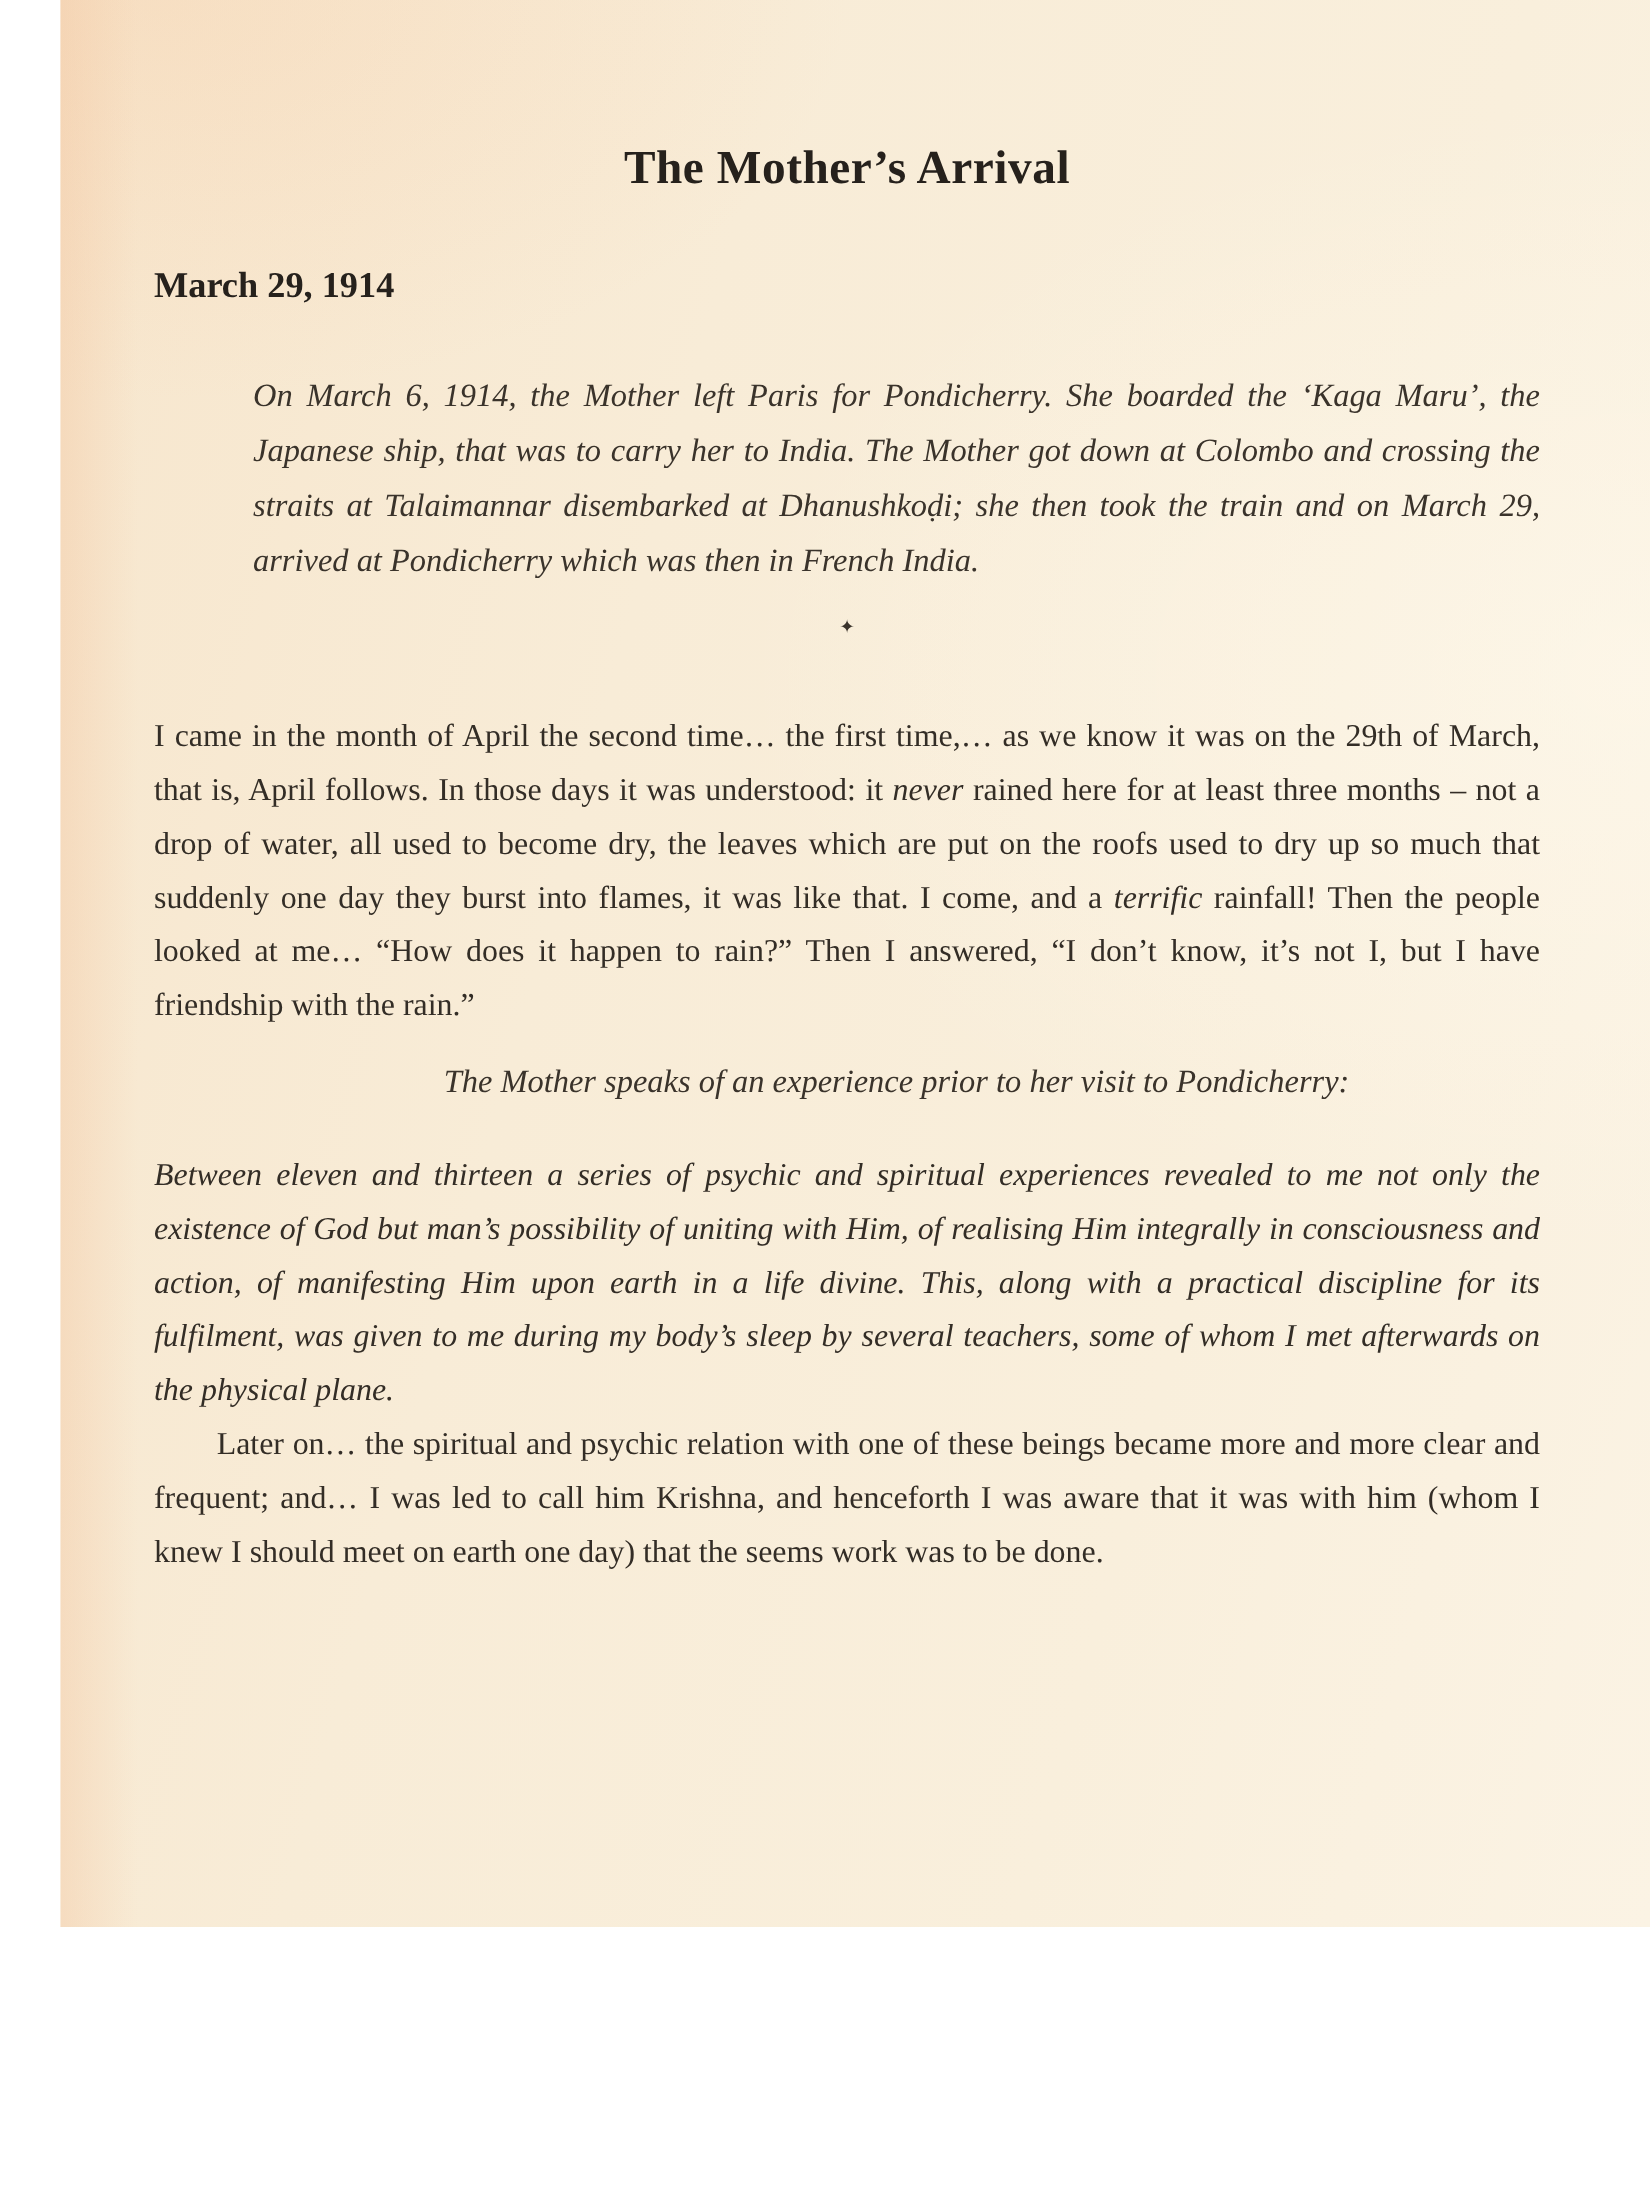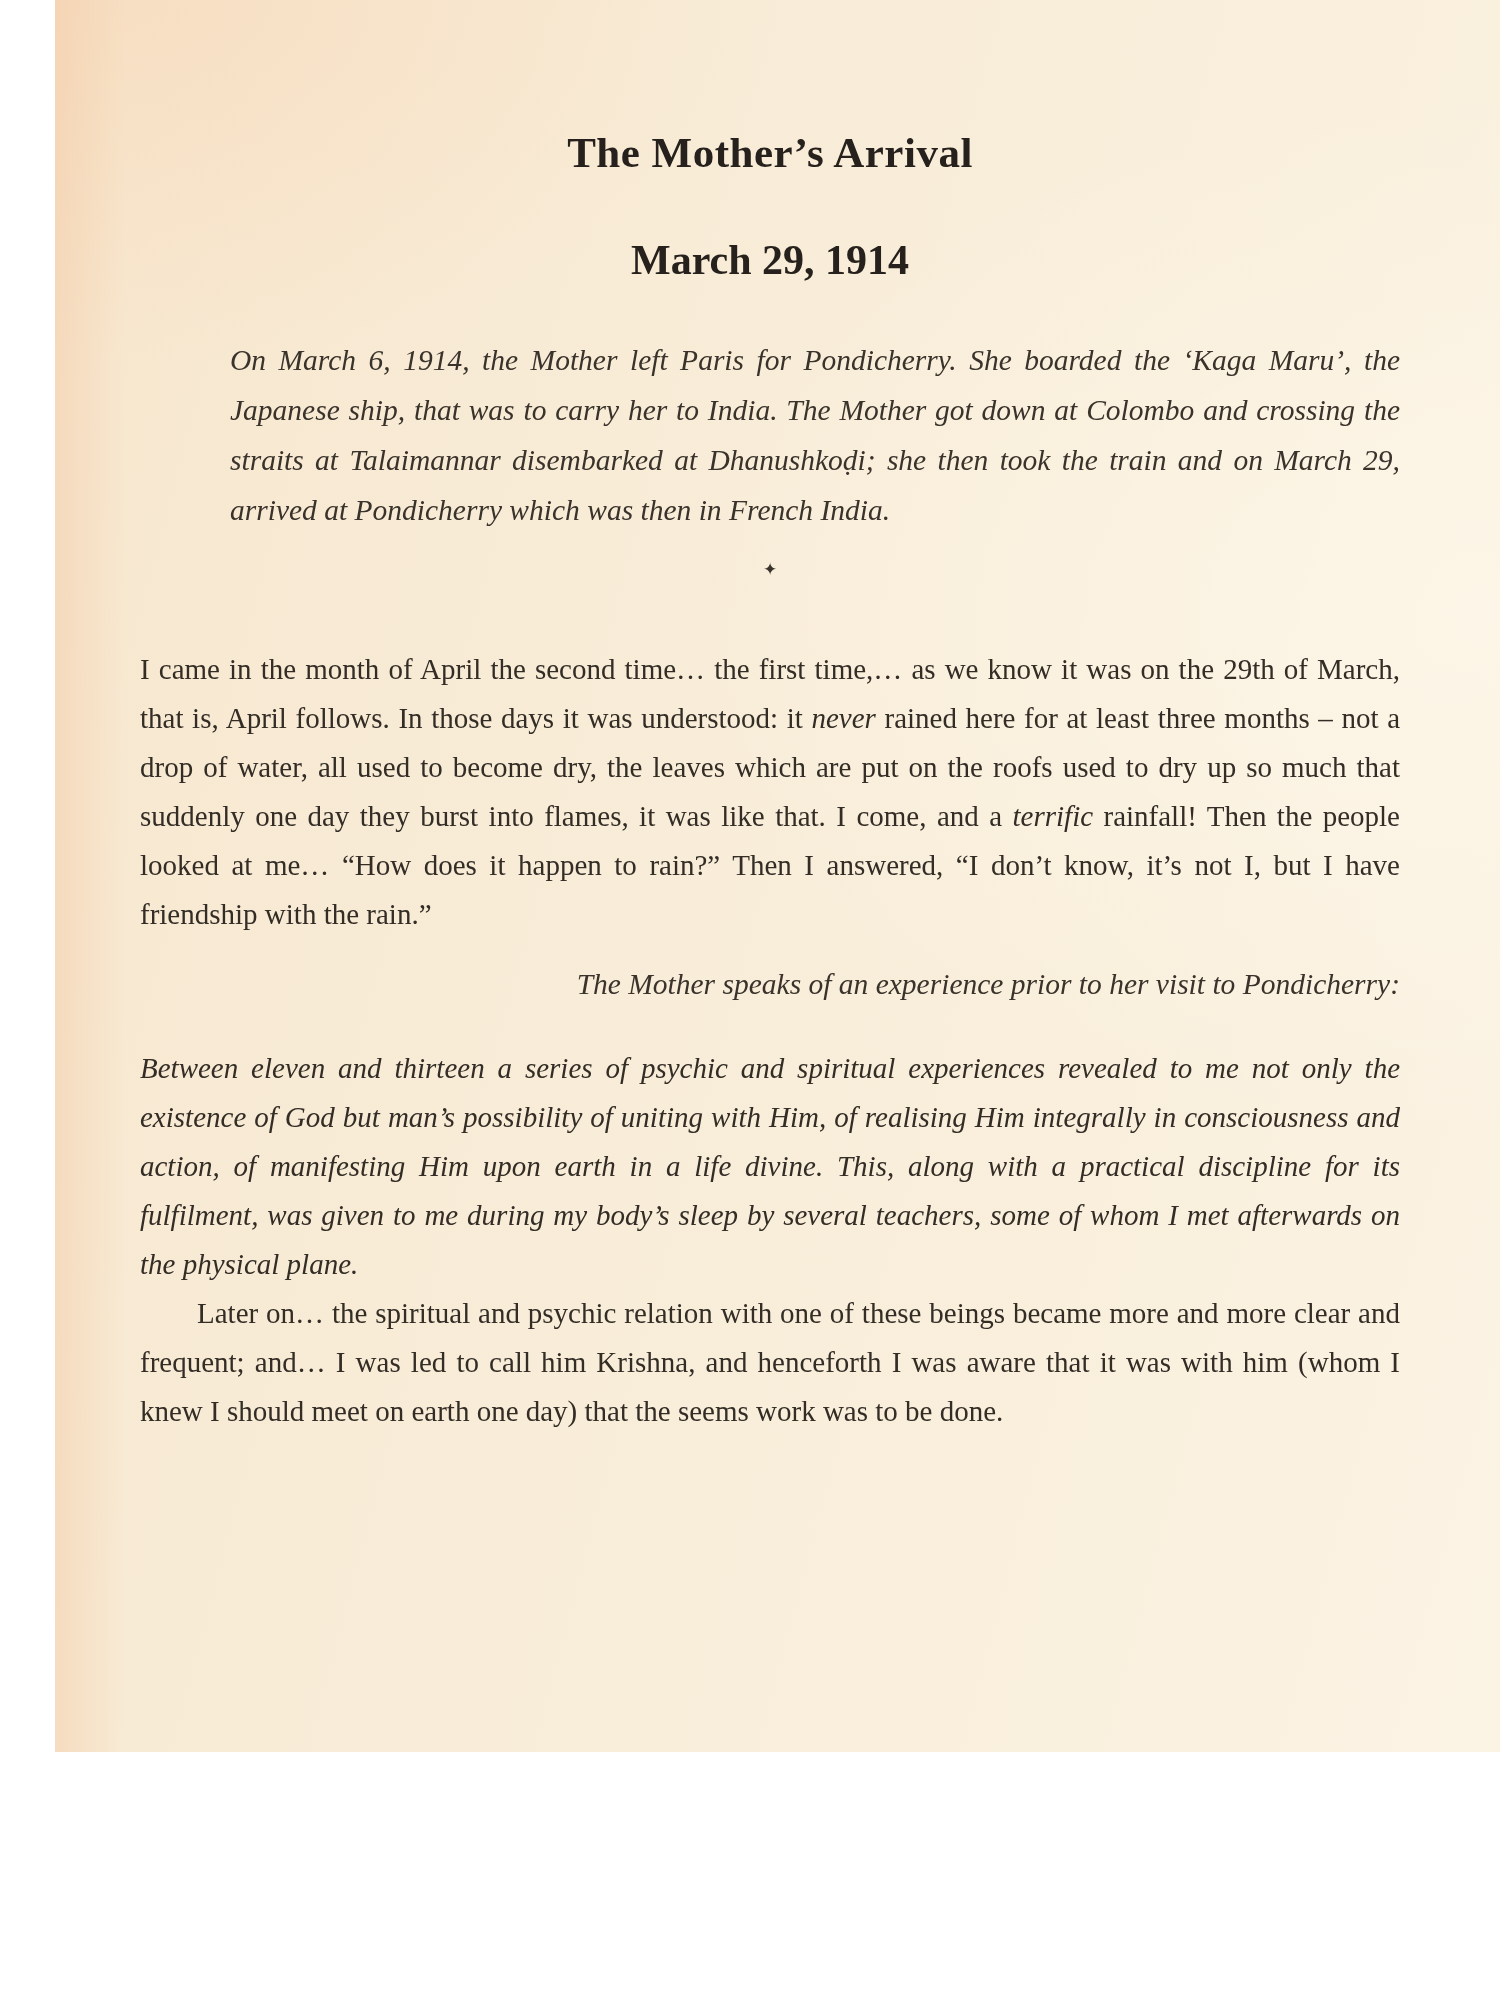--- a/index.html
+++ b/index.html
@@ -28,22 +28,21 @@
     margin: 128px 0 0 0;
     text-align: center;
     font-size: 43px;
     line-height: 50px;
     font-weight: bold;
     color: #26211c;
     letter-spacing: 0.5px;
   }
   .date {
     margin: 62px 0 0 0;
-    text-align: center;
-    font-size: 42px;
+    font-size: 33px;
     line-height: 40px;
     font-weight: bold;
     color: #26211c;
   }
   .note {
     margin: 55px 0 0 90px;
     font-style: italic;
     font-size: 29.5px;
     line-height: 50px;
     text-align: justify;
@@ -59,21 +58,21 @@
   }
   .body {
     margin: 0;
     font-size: 29px;
     line-height: 49px;
     text-align: justify;
     color: #332d26;
   }
   .body.first { margin-top: 50px; }
   .body.indent { text-indent: 57px; }
-  .lead2 { margin-top: 20px; text-align: right; }
+  .lead2 { margin-top: 20px; text-align: center; }
   .exp1 { margin-top: 35px; font-style: italic; }
   .em { font-style: italic; }
   
   .speck {
     position: absolute;
     width: 7px; height: 8px;
     left: 1056px; top: 1958px;
     background: #4a4a42;
     border-radius: 60% 40% 55% 45%;
     opacity: 0.8;

